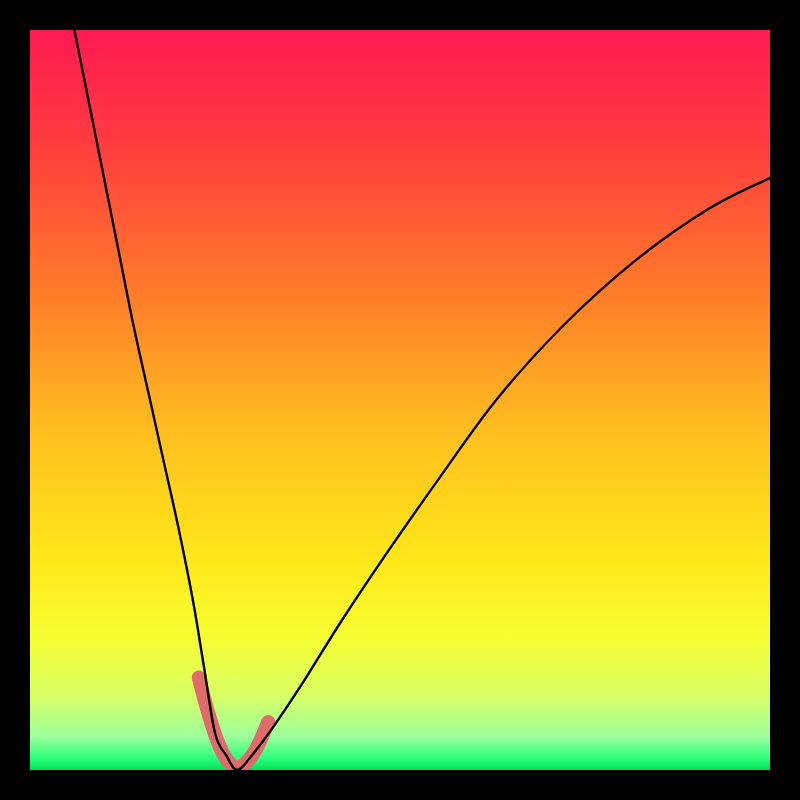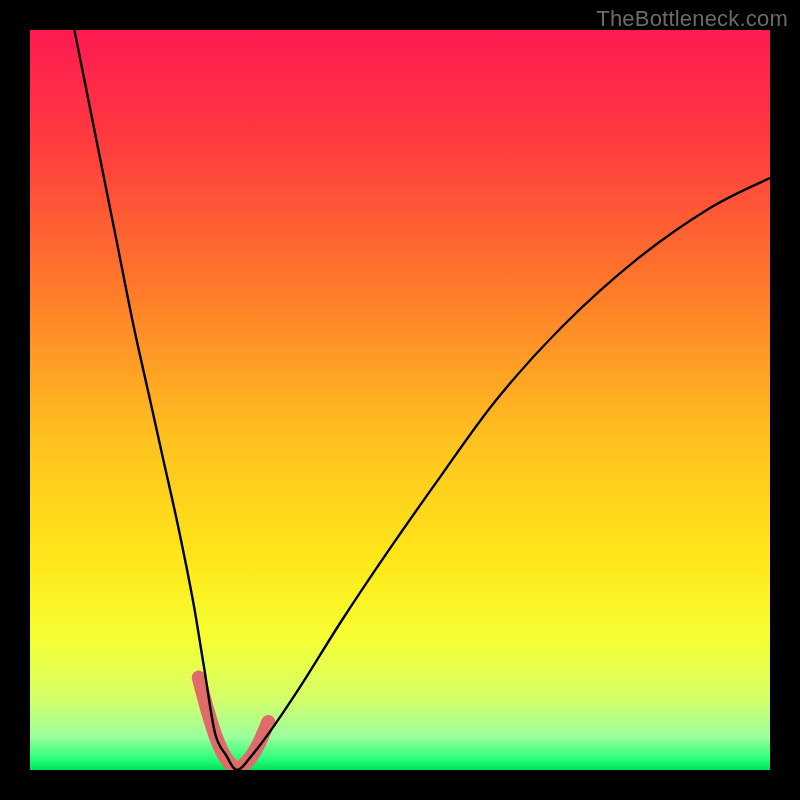--- a/index.html
+++ b/index.html
@@ -57,15 +57,14 @@
             <stop offset="98.5%" stop-color="#2bff7a"></stop>
             <stop offset="100%" stop-color="#00e05a"></stop>
           </linearGradient>
       </defs>
       <rect id="bg-rect" x="0" y="0" width="740" height="740" fill="url(#bg-grad)"></rect>
       <path id="hl-path" fill="none" stroke-linecap="round" stroke-linejoin="round" d="M 168.72 647.5 C 170.2 653.05, 174.51666666666665 670.3166666666666, 177.6 680.8 C 180.68333333333334 691.2833333333333, 184.01333333333332 702.26, 187.22 710.4 C 190.42666666666668 718.54, 193.51 725.0766666666666, 196.84 729.64 C 200.17000000000002 734.2033333333334, 203.7466666666667 737.5333333333333, 207.20000000000002 737.78 C 210.65333333333334 738.0266666666666, 214.10666666666665 734.8199999999999, 217.55999999999997 731.12 C 221.0133333333333 727.4200000000001, 224.46666666666664 722.1166666666667, 227.92 715.58 C 231.37333333333333 709.0433333333334, 236.55333333333334 695.8466666666667, 238.28 691.9" stroke="#e06b6b" stroke-width="14"></path>
       <path id="curve-path" fill="none" stroke-linecap="round" stroke-linejoin="round" d="M 44.4 0 C 46.86666666666667 12.333333333333334, 54.266666666666666 49.33333333333333, 59.2 74 C 64.13333333333334 98.66666666666667, 69.06666666666666 123.33333333333333, 74 148 C 78.93333333333334 172.66666666666666, 83.86666666666666 197.33333333333334, 88.8 222 C 93.73333333333333 246.66666666666666, 98.66666666666667 272.56666666666666, 103.60000000000001 296 C 108.53333333333335 319.43333333333334, 113.46666666666667 340.4, 118.4 362.59999999999997 C 123.33333333333334 384.79999999999995, 128.26666666666665 407, 133.2 429.2 C 138.13333333333333 451.4, 143.06666666666666 472.3666666666666, 148 495.79999999999995 C 152.93333333333334 519.2333333333332, 158.48333333333335 546.3666666666666, 162.8 569.8 C 167.11666666666667 593.2333333333333, 170.2 614.1999999999999, 173.89999999999998 636.4 C 177.59999999999997 658.6, 181.29999999999998 688.2, 185 703 C 188.70000000000002 717.8, 192.40000000000003 719.0333333333334, 196.10000000000002 725.2 C 199.8 731.3666666666667, 202.88333333333335 740, 207.20000000000002 740 C 211.51666666666668 740, 215.83333333333334 732.6, 222 725.2 C 228.16666666666666 717.8000000000001, 235.5666666666667 707.9333333333334, 244.20000000000002 695.6 C 252.83333333333334 683.2666666666667, 262.7 668.4666666666667, 273.8 651.2 C 284.90000000000003 633.9333333333334, 297.23333333333335 612.9666666666667, 310.8 592 C 324.3666666666667 571.0333333333333, 339.16666666666663 548.8333333333333, 355.2 525.4 C 371.23333333333335 501.96666666666664, 388.50000000000006 477.29999999999995, 407.00000000000006 451.4 C 425.50000000000006 425.5, 445.23333333333335 395.9, 466.2 370 C 487.16666666666663 344.1, 509.3666666666666 319.43333333333334, 532.8 296 C 556.2333333333332 272.56666666666666, 582.1333333333332 249.13333333333335, 606.8 229.40000000000003 C 631.4666666666667 209.6666666666667, 658.6 191.16666666666669, 680.8000000000001 177.60000000000002 C 703.0000000000001 164.03333333333336, 730.1333333333333 152.93333333333334, 740 148" stroke="#000000" stroke-width="2.4"></path>
     </svg>
   </div>
 
-  <div class="watermark">TheBottleneck.com</div>
 
 </div>
 
 </body></html>

